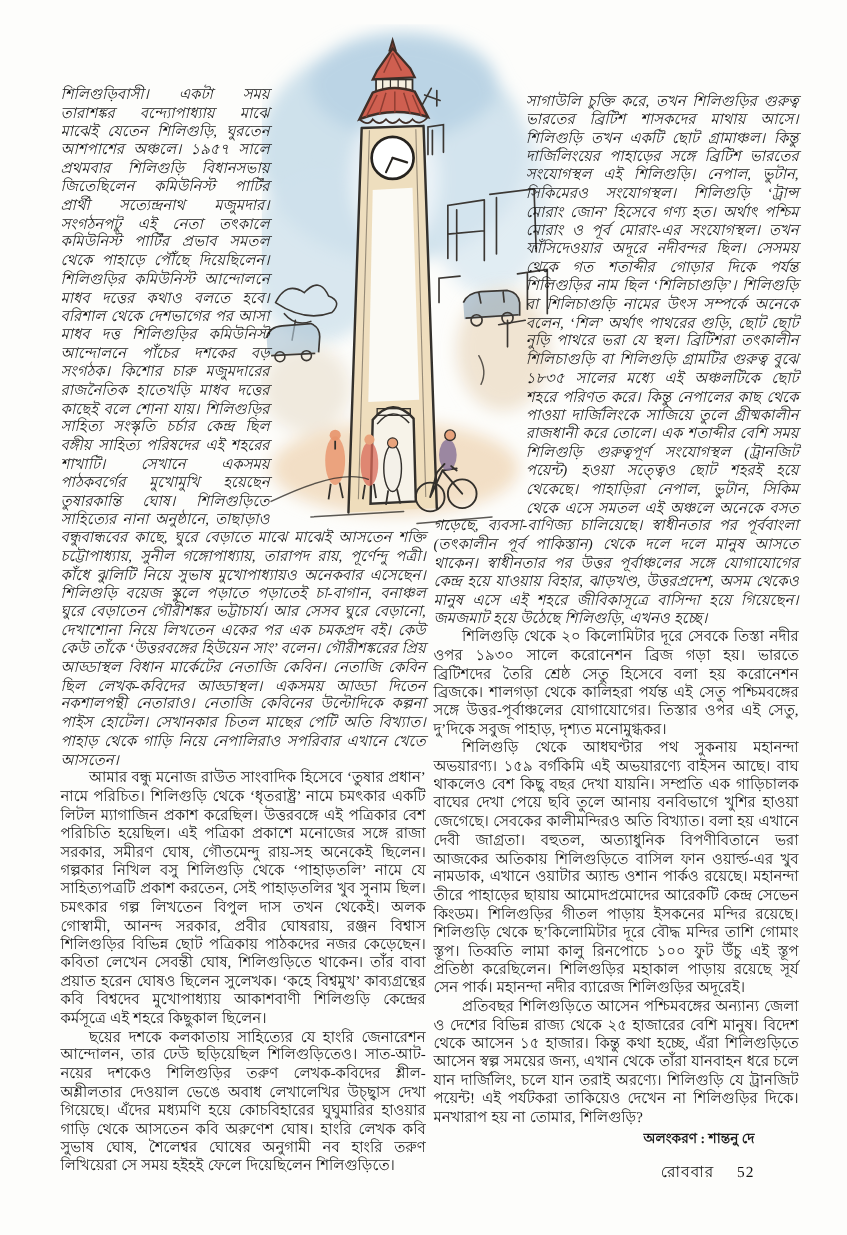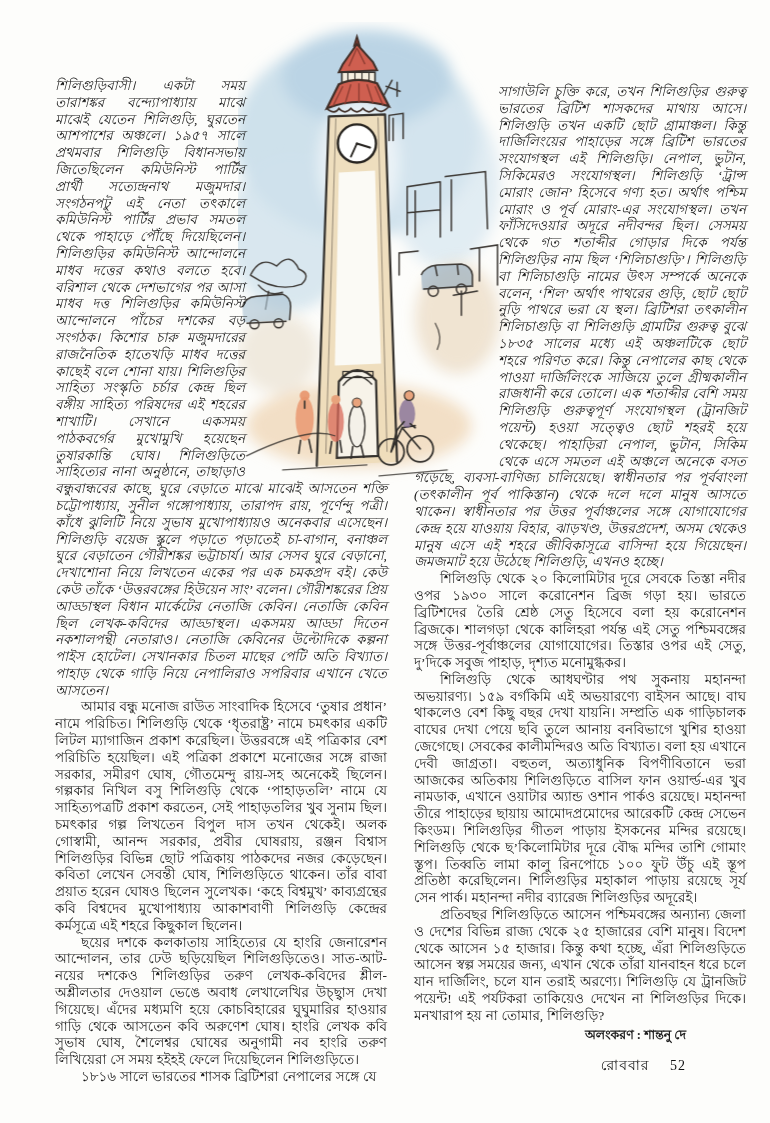--- a/index.html
+++ b/index.html
@@ -8,21 +8,21 @@
     background:#fdfdfb;overflow:hidden;
     font-family:"Liberation Serif","DejaVu Sans",serif;
     color:#191919;
   }
   .col{
     position:absolute;text-align:justify;
     font-size:13.5px;line-height:16.8px;
     word-spacing:0.5px;
   }
   .col-left{left:55px;top:78px;width:332px;height:975px;}
-  .col-right{left:394px;top:84px;width:332px;height:960px;margin-left:20px;}
+  .col-right{left:394px;top:84px;width:332px;height:960px;}
   .wrap-spacer{pointer-events:none;}
   .wrap-spacer.left-side{float:right;width:142px;height:392px;}
   .wrap-spacer.right-side{float:left;width:84px;height:372px;}
   .para{margin:0;text-indent:26px;}
   .para.first{text-indent:0;font-style:italic;}
   .illustration{
     position:absolute;left:238px;top:22px;width:272px;height:462px;
   }
   .credit{
     position:absolute;right:84px;top:1026px;
@@ -151,21 +151,20 @@
       <path d="M140 452 L208 446"></path>
       <path d="M196 300 q8 14 2 26"></path>
     </g>
   </svg>
 
   <div class="col col-left">
     <div class="wrap-spacer left-side"></div>
     <p class="para first">শিলিগুড়িবাসী। একটা সময় তারাশঙ্কর বন্দ্যোপাধ্যায় মাঝে মাঝেই যেতেন শিলিগুড়ি, ঘুরতেন আশপাশের অঞ্চলে। ১৯৫৭ সালে প্রথমবার শিলিগুড়ি বিধানসভায় জিতেছিলেন কমিউনিস্ট পার্টির প্রার্থী সত্যেন্দ্রনাথ মজুমদার। সংগঠনপটু এই নেতা তৎকালে কমিউনিস্ট পার্টির প্রভাব সমতল থেকে পাহাড়ে পৌঁছে দিয়েছিলেন। শিলিগুড়ির কমিউনিস্ট আন্দোলনে মাধব দত্তের কথাও বলতে হবে। বরিশাল থেকে দেশভাগের পর আসা মাধব দত্ত শিলিগুড়ির কমিউনিস্ট আন্দোলনে পাঁচের দশকের বড় সংগঠক। কিশোর চারু মজুমদারের রাজনৈতিক হাতেখড়ি মাধব দত্তের কাছেই বলে শোনা যায়। শিলিগুড়ির সাহিত্য সংস্কৃতি চর্চার কেন্দ্র ছিল বঙ্গীয় সাহিত্য পরিষদের এই শহরের শাখাটি। সেখানে একসময় পাঠকবর্গের মুখোমুখি হয়েছেন তুষারকান্তি ঘোষ। শিলিগুড়িতে সাহিত্যের নানা অনুষ্ঠানে, তাছাড়াও বন্ধুবান্ধবের কাছে, ঘুরে বেড়াতে মাঝে মাঝেই আসতেন শক্তি চট্টোপাধ্যায়, সুনীল গঙ্গোপাধ্যায়, তারাপদ রায়, পূর্ণেন্দু পত্রী। কাঁধে ঝুলিটি নিয়ে সুভাষ মুখোপাধ্যায়ও অনেকবার এসেছেন। শিলিগুড়ি বয়েজ স্কুলে পড়াতে পড়াতেই চা-বাগান, বনাঞ্চল ঘুরে বেড়াতেন গৌরীশঙ্কর ভট্টাচার্য। আর সেসব ঘুরে বেড়ানো, দেখাশোনা নিয়ে লিখতেন একের পর এক চমকপ্রদ বই। কেউ কেউ তাঁকে ‘উত্তরবঙ্গের হিউয়েন সাং’ বলেন। গৌরীশঙ্করের প্রিয় আড্ডাস্থল বিধান মার্কেটের নেতাজি কেবিন। নেতাজি কেবিন ছিল লেখক-কবিদের আড্ডাস্থল। একসময় আড্ডা দিতেন নকশালপন্থী নেতারাও। নেতাজি কেবিনের উল্টোদিকে কল্পনা পাইস হোটেল। সেখানকার চিতল মাছের পেটি অতি বিখ্যাত। পাহাড় থেকে গাড়ি নিয়ে নেপালিরাও সপরিবার এখানে খেতে আসতেন।</p>
     <p class="para">আমার বন্ধু মনোজ রাউত সাংবাদিক হিসেবে ‘তুষার প্রধান’ নামে পরিচিত। শিলিগুড়ি থেকে ‘ধৃতরাষ্ট্র’ নামে চমৎকার একটি লিটল ম্যাগাজিন প্রকাশ করেছিল। উত্তরবঙ্গে এই পত্রিকার বেশ পরিচিতি হয়েছিল। এই পত্রিকা প্রকাশে মনোজের সঙ্গে রাজা সরকার, সমীরণ ঘোষ, গৌতমেন্দু রায়-সহ অনেকেই ছিলেন। গল্পকার নিখিল বসু শিলিগুড়ি থেকে ‘পাহাড়তলি’ নামে যে সাহিত্যপত্রটি প্রকাশ করতেন, সেই পাহাড়তলির খুব সুনাম ছিল। চমৎকার গল্প লিখতেন বিপুল দাস তখন থেকেই। অলক গোস্বামী, আনন্দ সরকার, প্রবীর ঘোষরায়, রঞ্জন বিশ্বাস শিলিগুড়ির বিভিন্ন ছোট পত্রিকায় পাঠকদের নজর কেড়েছেন। কবিতা লেখেন সেবন্তী ঘোষ, শিলিগুড়িতে থাকেন। তাঁর বাবা প্রয়াত হরেন ঘোষও ছিলেন সুলেখক। ‘কহে বিশ্বমুখ’ কাব্যগ্রন্থের কবি বিশ্বদেব মুখোপাধ্যায় আকাশবাণী শিলিগুড়ি কেন্দ্রের কর্মসূত্রে এই শহরে কিছুকাল ছিলেন।</p>
     <p class="para">ছয়ের দশকে কলকাতায় সাহিত্যের যে হাংরি জেনারেশন আন্দোলন, তার ঢেউ ছড়িয়েছিল শিলিগুড়িতেও। সাত-আট-নয়ের দশকেও শিলিগুড়ির তরুণ লেখক-কবিদের শ্লীল-অশ্লীলতার দেওয়াল ভেঙে অবাধ লেখালেখির উচ্ছ্বাস দেখা গিয়েছে। এঁদের মধ্যমণি হয়ে কোচবিহারের ঘুঘুমারির হাওয়ার গাড়ি থেকে আসতেন কবি অরুণেশ ঘোষ। হাংরি লেখক কবি সুভাষ ঘোষ, শৈলেশ্বর ঘোষের অনুগামী নব হাংরি তরুণ লিখিয়েরা সে সময় হইহই ফেলে দিয়েছিলেন শিলিগুড়িতে।</p>
-    <p class="para">১৮১৬ সালে ভারতের শাসক ব্রিটিশরা নেপালের সঙ্গে যে</p>
   </div>
 
   <div class="col col-right">
     <div class="wrap-spacer right-side"></div>
     <p class="para first">সাগাউলি চুক্তি করে, তখন শিলিগুড়ির গুরুত্ব ভারতের ব্রিটিশ শাসকদের মাথায় আসে। শিলিগুড়ি তখন একটি ছোট গ্রামাঞ্চল। কিন্তু দার্জিলিংয়ের পাহাড়ের সঙ্গে ব্রিটিশ ভারতের সংযোগস্থল এই শিলিগুড়ি। নেপাল, ভুটান, সিকিমেরও সংযোগস্থল। শিলিগুড়ি ‘ট্রান্স মোরাং জোন’ হিসেবে গণ্য হত। অর্থাৎ পশ্চিম মোরাং ও পূর্ব মোরাং-এর সংযোগস্থল। তখন ফাঁসিদেওয়ার অদূরে নদীবন্দর ছিল। সেসময় থেকে গত শতাব্দীর গোড়ার দিকে পর্যন্ত শিলিগুড়ির নাম ছিল ‘শিলিচাগুড়ি’। শিলিগুড়ি বা শিলিচাগুড়ি নামের উৎস সম্পর্কে অনেকে বলেন, ‘শিল’ অর্থাৎ পাথরের গুড়ি, ছোট ছোট নুড়ি পাথরে ভরা যে স্থল। ব্রিটিশরা তৎকালীন শিলিচাগুড়ি বা শিলিগুড়ি গ্রামটির গুরুত্ব বুঝে ১৮৩৫ সালের মধ্যে এই অঞ্চলটিকে ছোট শহরে পরিণত করে। কিন্তু নেপালের কাছ থেকে পাওয়া দার্জিলিংকে সাজিয়ে তুলে গ্রীষ্মকালীন রাজধানী করে তোলে। এক শতাব্দীর বেশি সময় শিলিগুড়ি গুরুত্বপূর্ণ সংযোগস্থল (ট্রানজিট পয়েন্ট) হওয়া সত্ত্বেও ছোট শহরই হয়ে থেকেছে। পাহাড়িরা নেপাল, ভুটান, সিকিম থেকে এসে সমতল এই অঞ্চলে অনেকে বসত গড়েছে, ব্যবসা-বাণিজ্য চালিয়েছে। স্বাধীনতার পর পূর্ববাংলা (তৎকালীন পূর্ব পাকিস্তান) থেকে দলে দলে মানুষ আসতে থাকেন। স্বাধীনতার পর উত্তর পূর্বাঞ্চলের সঙ্গে যোগাযোগের কেন্দ্র হয়ে যাওয়ায় বিহার, ঝাড়খণ্ড, উত্তরপ্রদেশ, অসম থেকেও মানুষ এসে এই শহরে জীবিকাসূত্রে বাসিন্দা হয়ে গিয়েছেন। জমজমাট হয়ে উঠেছে শিলিগুড়ি, এখনও হচ্ছে।</p>
     <p class="para">শিলিগুড়ি থেকে ২০ কিলোমিটার দূরে সেবকে তিস্তা নদীর ওপর ১৯৩০ সালে করোনেশন ব্রিজ গড়া হয়। ভারতে ব্রিটিশদের তৈরি শ্রেষ্ঠ সেতু হিসেবে বলা হয় করোনেশন ব্রিজকে। শালগড়া থেকে কালিহরা পর্যন্ত এই সেতু পশ্চিমবঙ্গের সঙ্গে উত্তর-পূর্বাঞ্চলের যোগাযোগের। তিস্তার ওপর এই সেতু, দু’দিকে সবুজ পাহাড়, দৃশ্যত মনোমুগ্ধকর।</p>
     <p class="para">শিলিগুড়ি থেকে আধঘণ্টার পথ সুকনায় মহানন্দা অভয়ারণ্য। ১৫৯ বর্গকিমি এই অভয়ারণ্যে বাইসন আছে। বাঘ থাকলেও বেশ কিছু বছর দেখা যায়নি। সম্প্রতি এক গাড়িচালক বাঘের দেখা পেয়ে ছবি তুলে আনায় বনবিভাগে খুশির হাওয়া জেগেছে। সেবকের কালীমন্দিরও অতি বিখ্যাত। বলা হয় এখানে দেবী জাগ্রতা। বহুতল, অত্যাধুনিক বিপণীবিতানে ভরা আজকের অতিকায় শিলিগুড়িতে বাসিল ফান ওয়ার্ল্ড-এর খুব নামডাক, এখানে ওয়াটার অ্যান্ড ওশান পার্কও রয়েছে। মহানন্দা তীরে পাহাড়ের ছায়ায় আমোদপ্রমোদের আরেকটি কেন্দ্র সেভেন কিংডম। শিলিগুড়ির গীতল পাড়ায় ইসকনের মন্দির রয়েছে। শিলিগুড়ি থেকে ছ’কিলোমিটার দূরে বৌদ্ধ মন্দির তাশি গোমাং স্তূপ। তিব্বতি লামা কালু রিনপোচে ১০০ ফুট উঁচু এই স্তূপ প্রতিষ্ঠা করেছিলেন। শিলিগুড়ির মহাকাল পাড়ায় রয়েছে সূর্য সেন পার্ক। মহানন্দা নদীর ব্যারেজ শিলিগুড়ির অদূরেই।</p>
     <p class="para">প্রতিবছর শিলিগুড়িতে আসেন পশ্চিমবঙ্গের অন্যান্য জেলা ও দেশের বিভিন্ন রাজ্য থেকে ২৫ হাজারের বেশি মানুষ। বিদেশ থেকে আসেন ১৫ হাজার। কিন্তু কথা হচ্ছে, এঁরা শিলিগুড়িতে আসেন স্বল্প সময়ের জন্য, এখান থেকে তাঁরা যানবাহন ধরে চলে যান দার্জিলিং, চলে যান তরাই অরণ্যে। শিলিগুড়ি যে ট্রানজিট পয়েন্ট! এই পর্যটকরা তাকিয়েও দেখেন না শিলিগুড়ির দিকে। মনখারাপ হয় না তোমার, শিলিগুড়ি?</p>
   </div>
 

